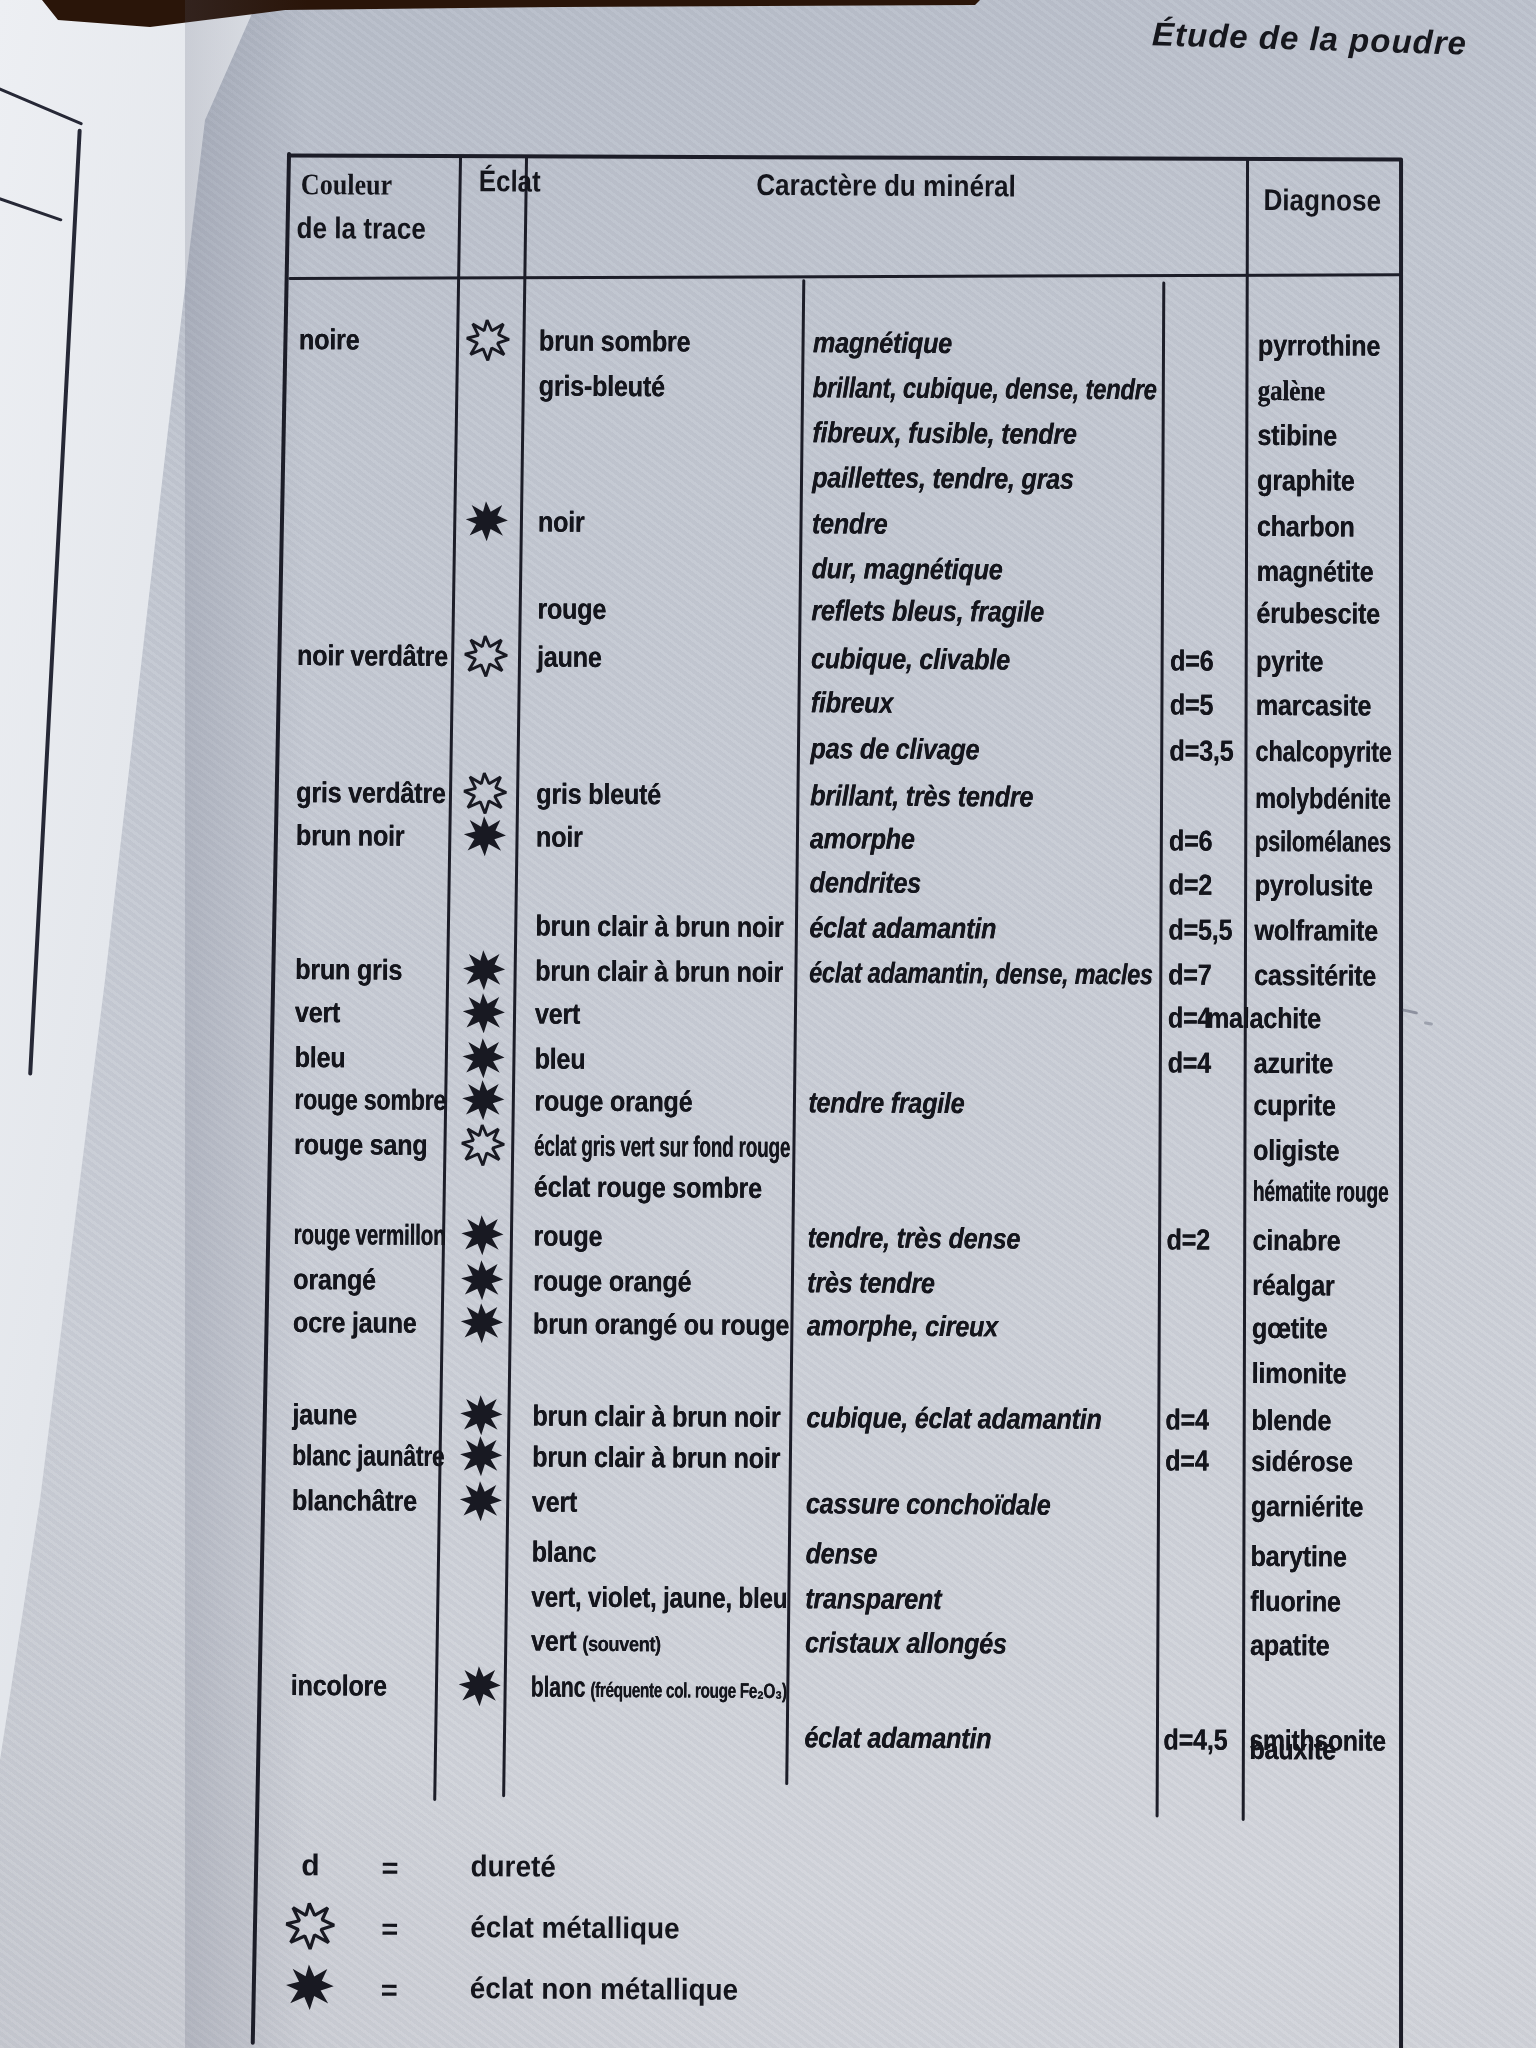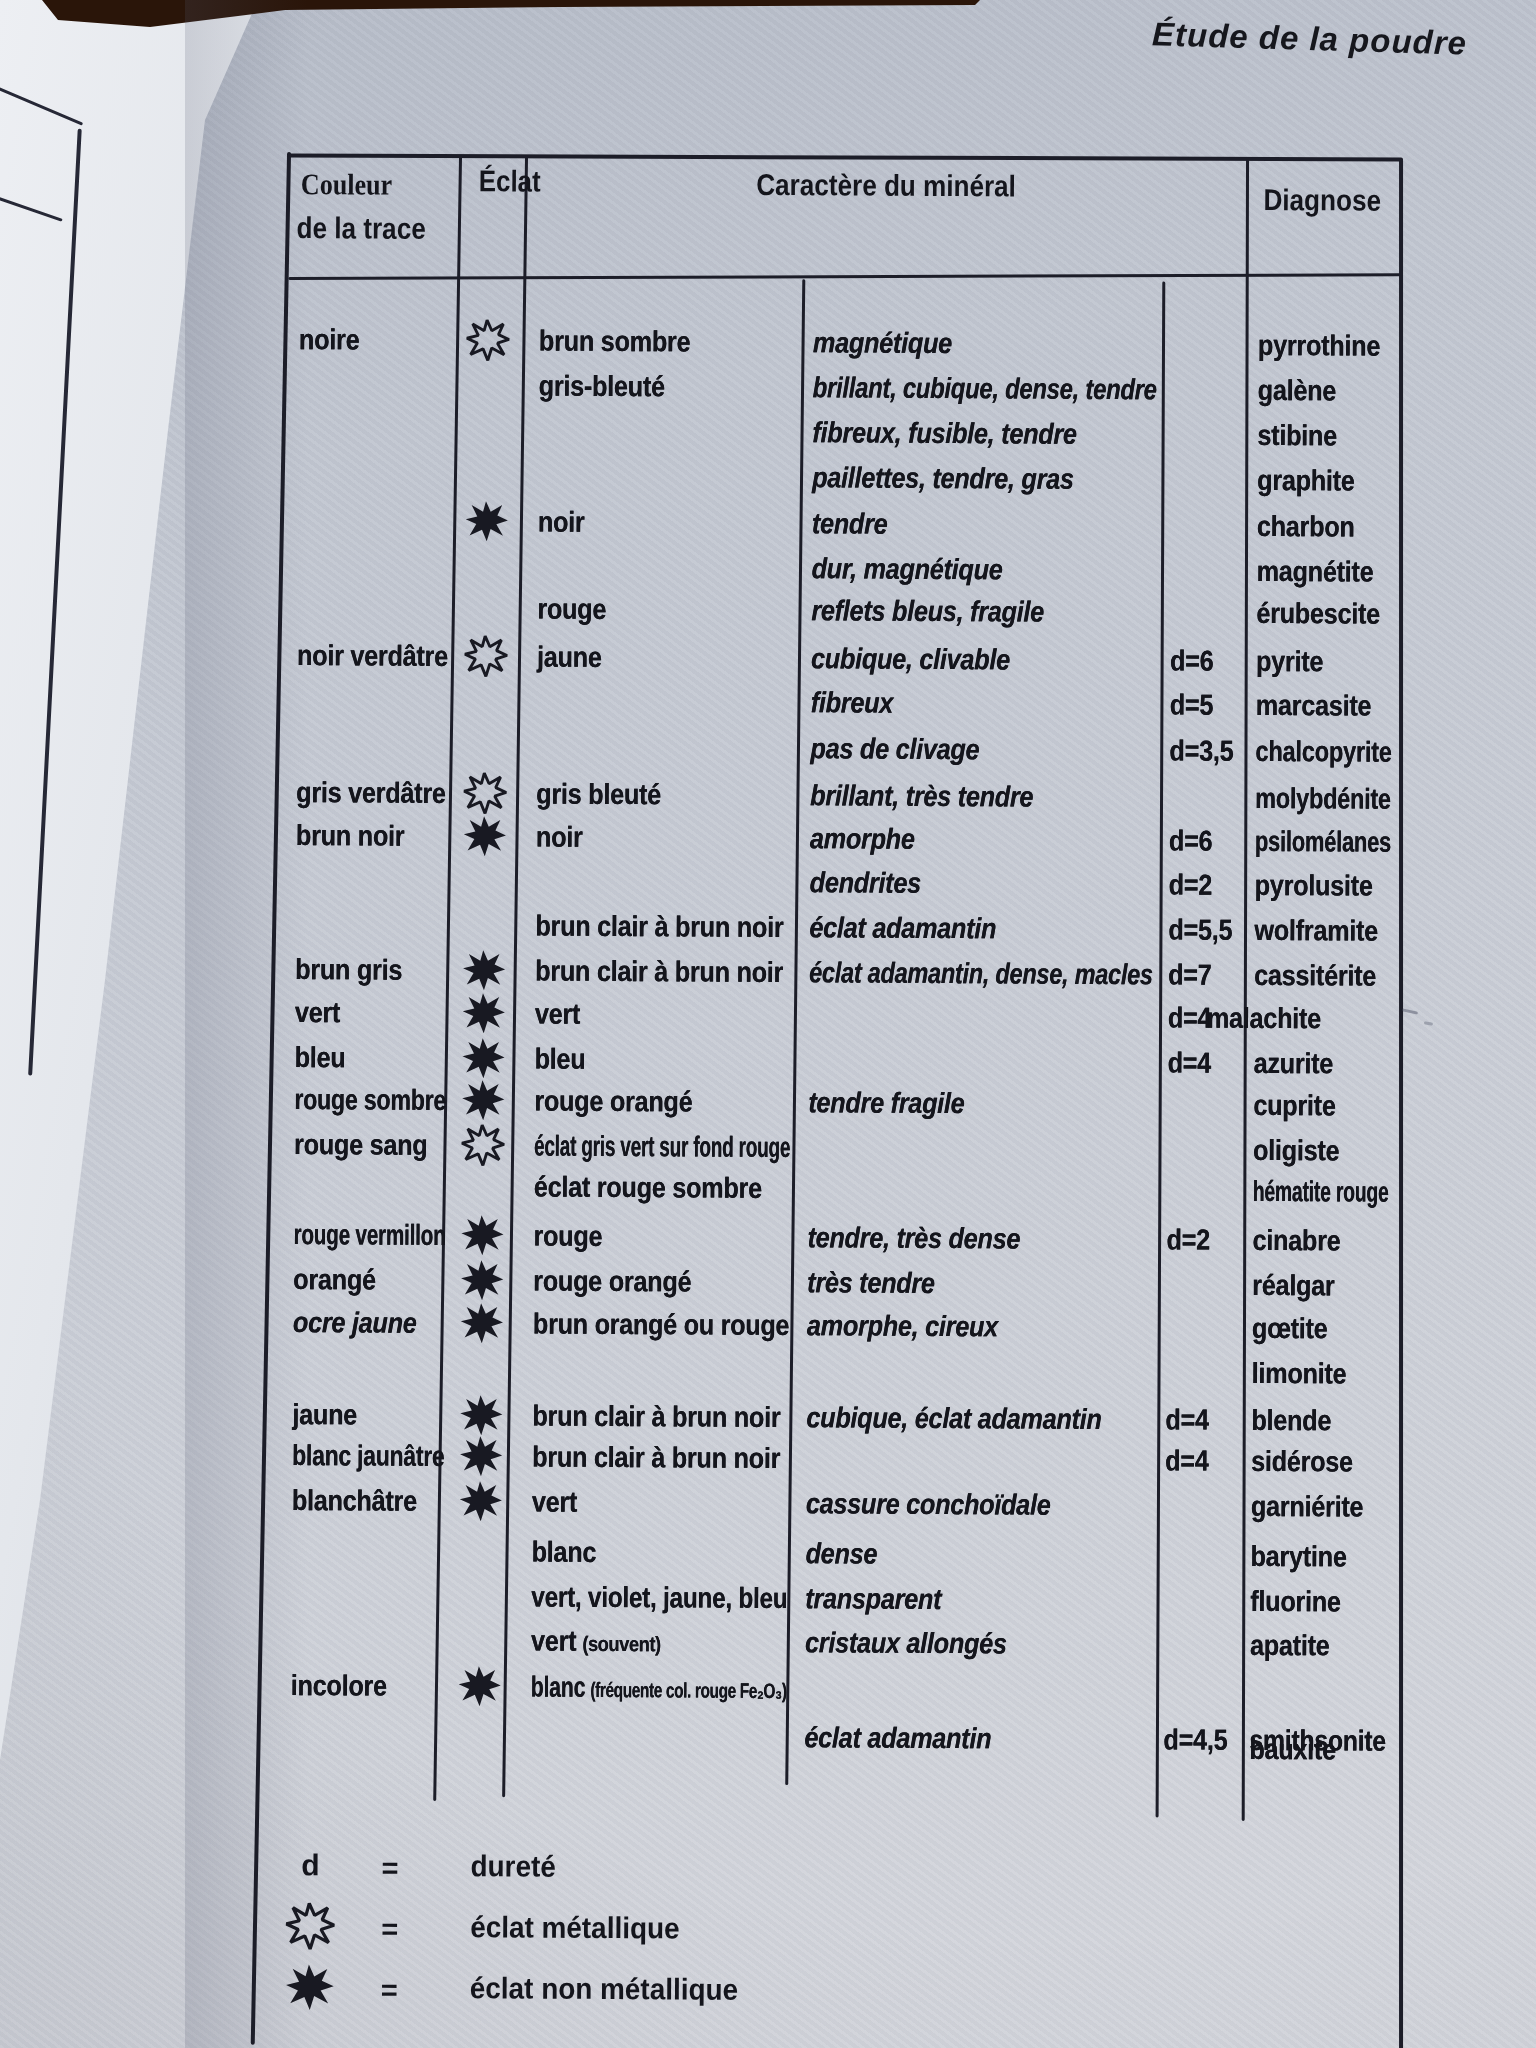--- a/index.html
+++ b/index.html
@@ -105,21 +105,21 @@
         </div>
         <div class="cell c-diag" style="left: 1255px; top: 319px;">
           <span class="t" style="transform: scaleX(0.87);"><span>pyrrothine</span></span>
         </div>
         <div class="cell c-col" style="left: 536px; top: 364px;">
           <span class="t" style="transform: scaleX(0.87);"><span>gris-bleuté</span></span>
         </div>
         <div class="cell c-char" style="left: 810px; top: 364px;">
           <span class="t" style="transform: scaleX(0.821002);"><span>brillant, cubique, dense, tendre</span></span>
         </div>
-        <div class="cell c-diag" style="left: 1255px; top: 364px;">
+        <div class="cell c-diag" style="left: 1255px; top: 364px; font-family: Liberation Serif, serif;">
           <span class="t" style="transform: scaleX(0.87);"><span>galène</span></span>
         </div>
         <div class="cell c-char" style="left: 810px; top: 409px;">
           <span class="t" style="transform: scaleX(0.87);"><span>fibreux, fusible, tendre</span></span>
         </div>
         <div class="cell c-diag" style="left: 1255px; top: 409px;">
           <span class="t" style="transform: scaleX(0.87);"><span>stibine</span></span>
         </div>
         <div class="cell c-char" style="left: 810px; top: 454px;">
           <span class="t" style="transform: scaleX(0.87);"><span>paillettes, tendre, gras</span></span>
@@ -378,21 +378,21 @@
           <span class="t" style="transform: scaleX(0.87);"><span>très tendre</span></span>
         </div>
         <div class="cell c-diag" style="left: 1255px; top: 1259px;">
           <span class="t" style="transform: scaleX(0.87);"><span>réalgar</span></span>
         </div>
         <div class="star-box" style="left: 460px; top: 1301px;">
           <svg width="46" height="44" viewBox="0 0 48 46">
     <path d="M23 2 L28 13 L40 6 L35 17 L46 22 L34 26 L41 38 L28 31 L24 44 L19 32 L6 38 L13 26 L2 21 L14 18 L8 6 L20 13 Z" fill="#181922" stroke="none" stroke-width="3" stroke-linejoin="bevel"></path>
           </svg>
         </div>
-        <div class="cell c-trace" style="left: 296px; top: 1302px; font-style: italic;">
+        <div class="cell c-trace" style="left: 296px; top: 1302px;">
           <span class="t" style="transform: scaleX(0.87);"><span>ocre jaune</span></span>
         </div>
         <div class="cell c-col" style="left: 536px; top: 1302px;">
           <span class="t" style="transform: scaleX(0.867797);"><span>brun orangé ou rouge</span></span>
         </div>
         <div class="cell c-char" style="left: 810px; top: 1302px;">
           <span class="t" style="transform: scaleX(0.87);"><span>amorphe, cireux</span></span>
         </div>
         <div class="cell c-diag" style="left: 1255px; top: 1302px;">
           <span class="t" style="transform: scaleX(0.87);"><span>gœtite</span></span>

